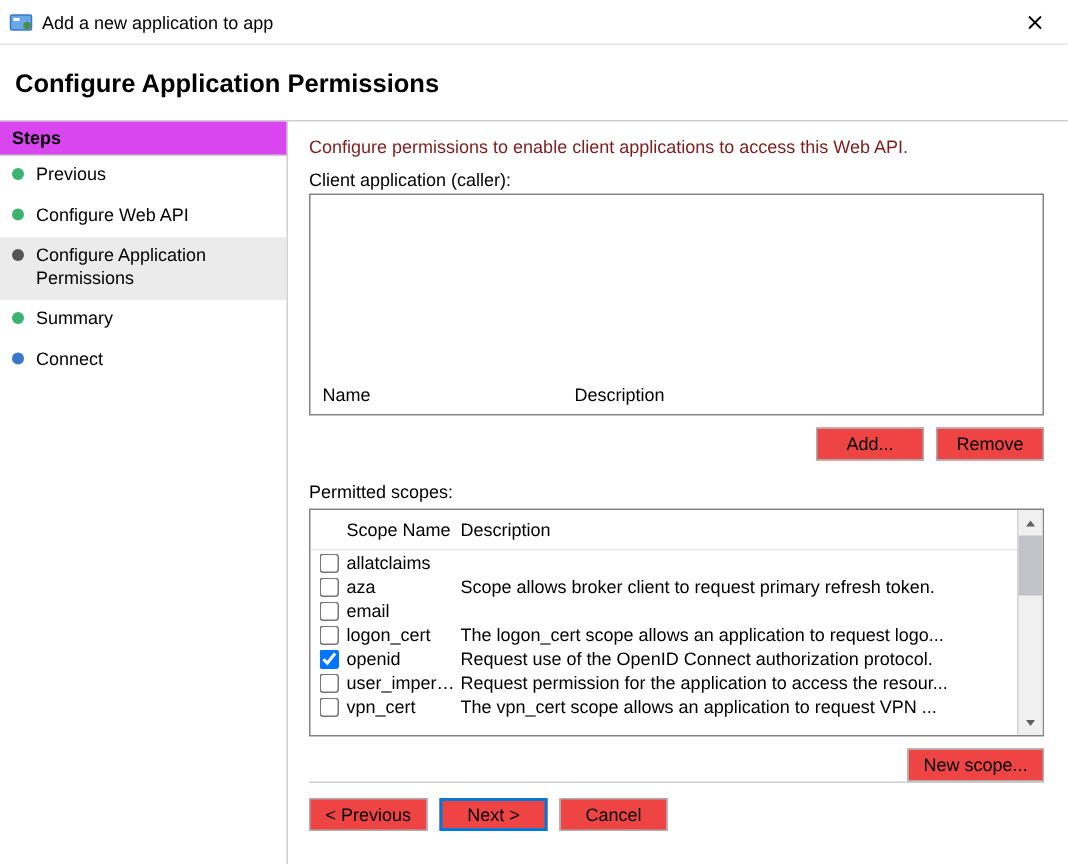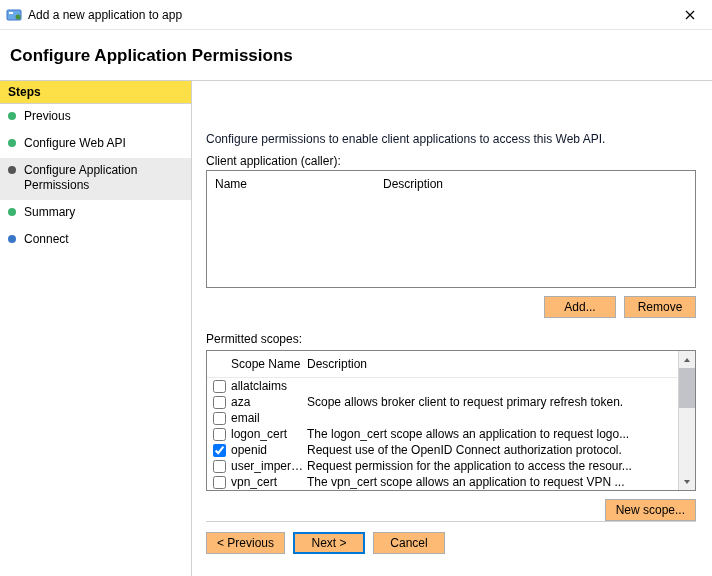--- a/index.html
+++ b/index.html
@@ -44,21 +44,21 @@
     width: 192px;
     border-right: 1px solid #d0d0d0;
     border-top: 1px solid #d0d0d0;
     padding-bottom: 10px;
   }
   .steps-header {
     font-weight: 600;
     font-size: 12px;
     padding: 4px 8px;
     border-bottom: 1px solid #d0d0d0;
-    background: #fde047;
+    background: #d946ef;
   }
   .step {
     display: flex;
     align-items: flex-start;
     padding: 5px 8px;
     cursor: pointer;
     color: #2a6ec7;
   }
   .step .bullet {
     width: 8px; height: 8px;
@@ -75,28 +75,29 @@
   }
   .step.active .bullet { background: #555; }
   .step span.label { line-height: 1.25; }
   .main {
     flex: 1;
     border-top: 1px solid #d0d0d0;
     padding: 10px 16px 10px 14px;
     display: flex;
     flex-direction: column;
   }
-  .intro { margin-bottom: 8px; color: #0f172a; margin-top: 41px; }
+  .intro { margin-bottom: 8px; color: #7f1d1d; }
   .label { margin-bottom: 2px; color: #000; }
   .client-box {
     border: 1px solid #838383;
     height: 156px;
     background: #fff;
     display: flex;
     flex-direction: row;
+    align-items: flex-end;
   }
   .client-head {
     display: flex;
     padding: 6px 8px;
   }
   .client-head .col-name { width: 168px; }
   .client-head .col-desc { flex: 1; }
   .client-row {
     display: flex;
     padding: 3px 8px;
@@ -105,21 +106,21 @@
   .client-row .col-name { width: 168px; }
   .btn-row {
     display: flex;
     justify-content: flex-end;
     gap: 8px;
     margin-top: 8px;
   }
   .btn {
     min-width: 72px;
     height: 22px;
-    background: #fdba74;
+    background: #ef4444;
     border: 1px solid #adadad;
     font-family: inherit;
     font-size: 12px;
     cursor: pointer;
     padding: 0 10px;
   }
   .btn.default { border: 2px solid #0078d7; }
   .scopes-area {
     border: 1px solid #838383;
     height: 160px;

